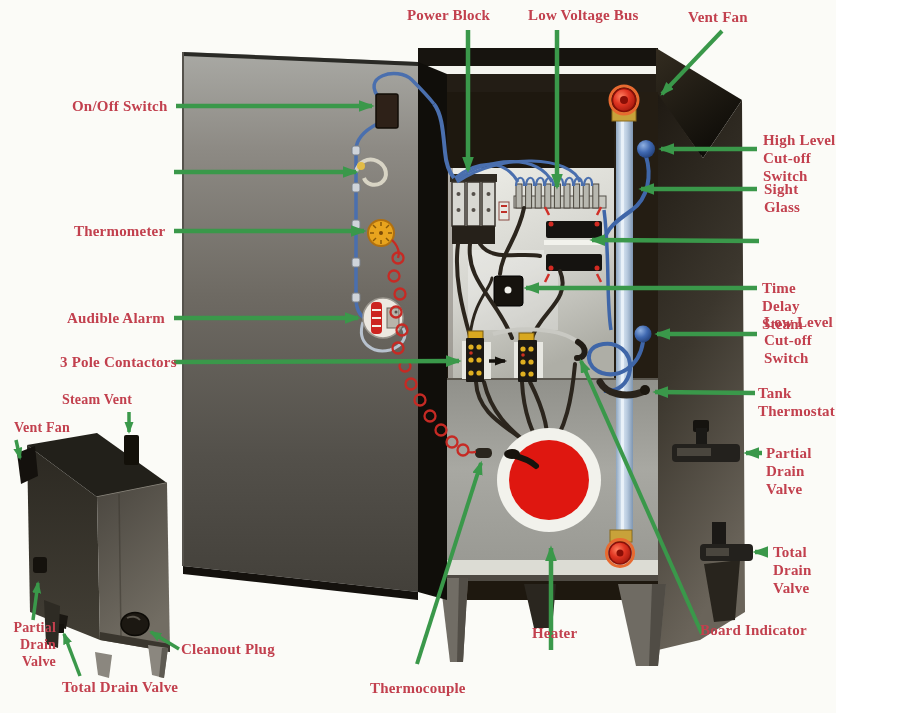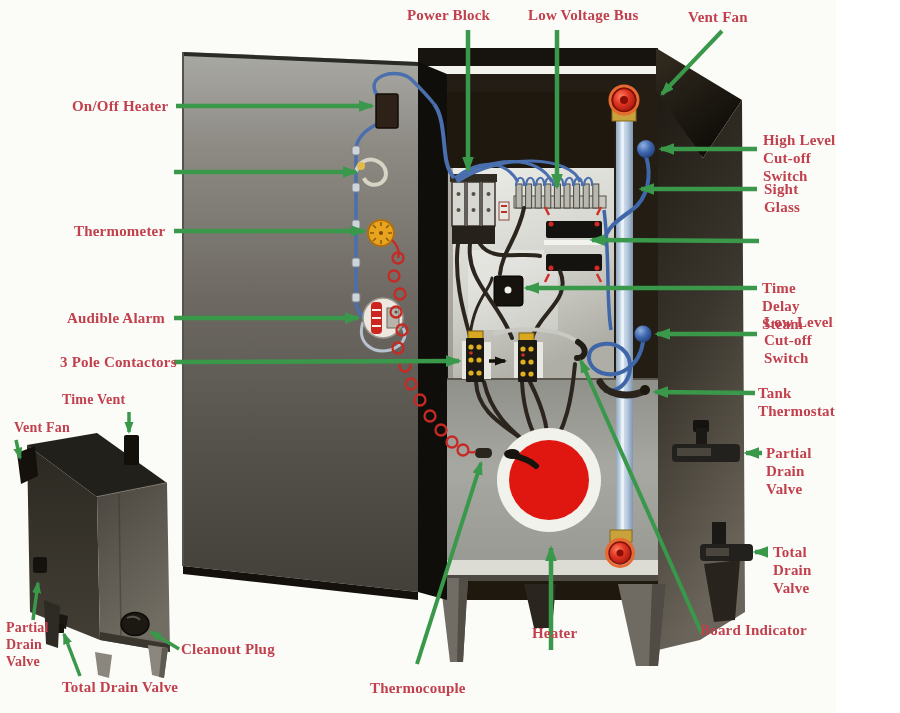--- a/index.html
+++ b/index.html
@@ -13,21 +13,21 @@
     position:absolute;
     color:#c2404e;
     font-weight:bold;
     font-size:15px;
     line-height:1.2;
     white-space:pre-line;
     letter-spacing:.2px;
     user-select:none;
   }
   .lbl.small{font-size:14px;}
-  .lbl.center{text-align:left;}
+  .lbl.center{text-align:right;}
 </style>
 </head>
 <body>
 
 <div id="stage">
 
 <svg id="machine-svg" width="900" height="713" viewBox="0 0 900 713">
   <defs>
     <linearGradient id="doorGrad" x1="0" y1="0" x2="0" y2="1">
       <stop offset="0" stop-color="#a9a9a4"></stop>
@@ -392,36 +392,36 @@
     <path d="M33,620 L38,583" marker-end="url(#gah)" stroke-width="3.5"></path>
     <path d="M80,676 L64,634" marker-end="url(#gah)" stroke-width="3.5"></path>
     <path d="M179,649 L151,632" marker-end="url(#gah)" stroke-width="3.5"></path>
     <path d="M489,361 L505,361" stroke="#15120d" stroke-width="3.5" marker-end="url(#bah)"></path>
   </g>
 </svg>
 
   <div class="lbl" style="left:407px;top:6px">Power Block</div>
   <div class="lbl" style="left:528px;top:6px">Low Voltage Bus</div>
   <div class="lbl" style="left:688px;top:8px">Vent Fan</div>
-  <div class="lbl" style="left:72px;top:97px">On/Off Heater</div>
+  <div class="lbl" style="left:72px;top:97px">On/Off Switch</div>
   <div class="lbl" style="left:74px;top:222px">Thermometer</div>
   <div class="lbl" style="left:67px;top:309px">Audible Alarm</div>
   <div class="lbl" style="left:60px;top:353px">3 Pole Contactors</div>
   <div class="lbl" style="left:763px;top:131px">High Level
 Cut-off Switch</div>
   <div class="lbl" style="left:764px;top:180px">Sight Glass</div>
   <div class="lbl" style="left:762px;top:279px">Time Delay Steam</div>
   <div class="lbl" style="left:764px;top:313px">Low Level
 Cut-off Switch</div>
   <div class="lbl" style="left:758px;top:384px">Tank Thermostat</div>
   <div class="lbl" style="left:766px;top:444px">Partial Drain Valve</div>
   <div class="lbl" style="left:773px;top:543px">Total Drain Valve</div>
   <div class="lbl" style="left:700px;top:621px">Board Indicator</div>
   <div class="lbl" style="left:532px;top:624px">Heater</div>
   <div class="lbl" style="left:370px;top:679px">Thermocouple</div>
-  <div class="lbl small" style="left:62px;top:392px">Time Vent</div>
+  <div class="lbl small" style="left:62px;top:392px">Steam Vent</div>
   <div class="lbl small" style="left:14px;top:420px">Vent Fan</div>
   <div class="lbl small center" style="left:6px;top:620px;width:50px">Partial
 Drain
 Valve</div>
   <div class="lbl" style="left:62px;top:678px">Total Drain Valve</div>
   <div class="lbl" style="left:181px;top:640px">Cleanout Plug</div>
 </div>
 
 </body></html>

